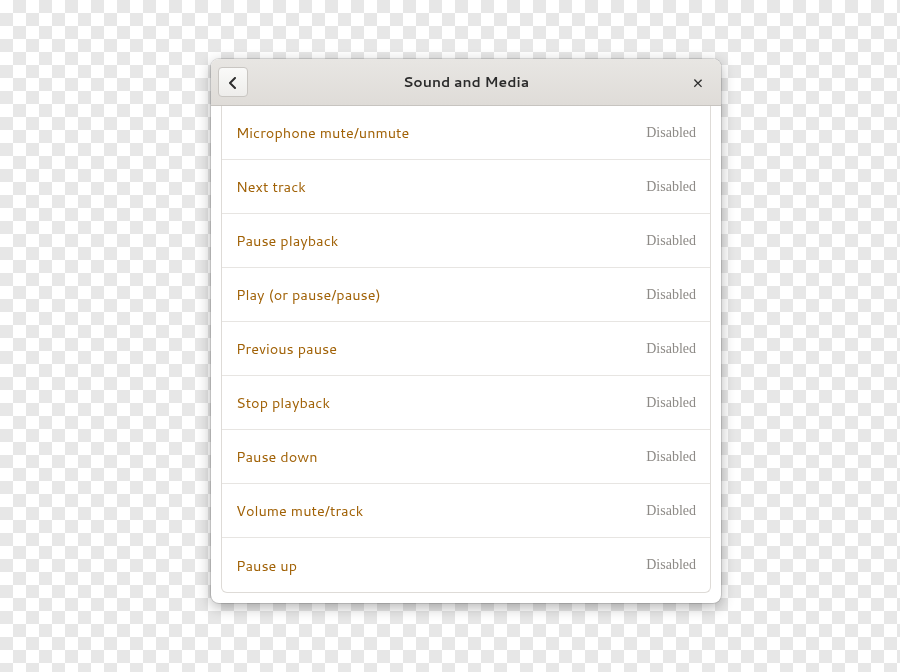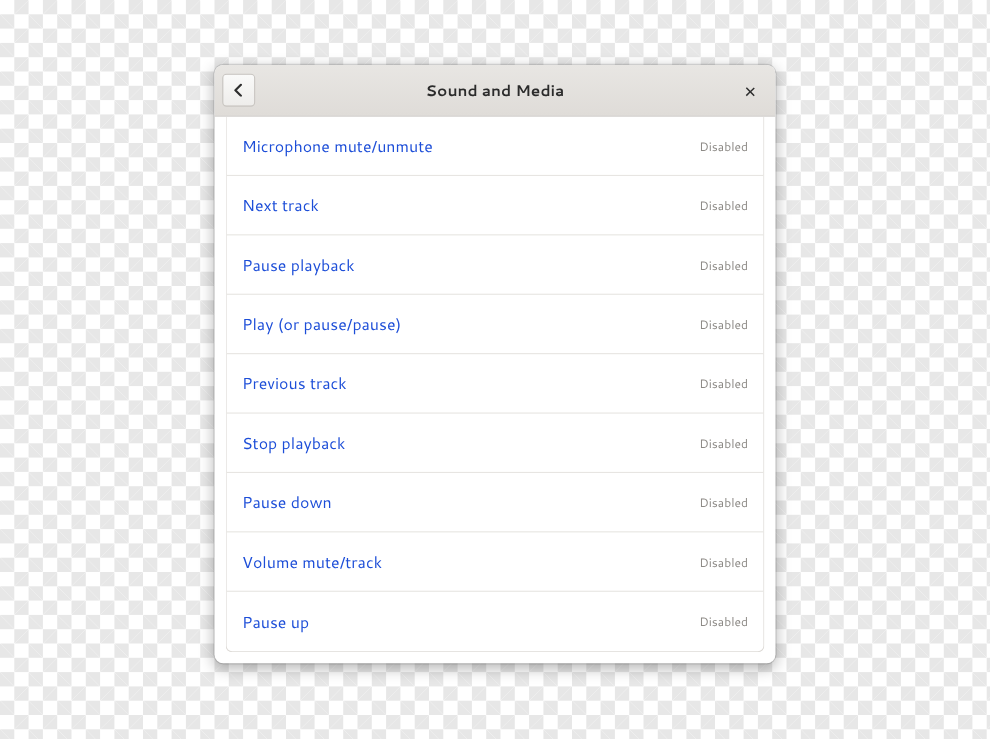--- a/index.html
+++ b/index.html
@@ -20,21 +20,21 @@
       linear-gradient(-45deg, #e7e7e7 25%, transparent 25%),
       linear-gradient(45deg, transparent 75%, #e7e7e7 75%),
       linear-gradient(-45deg, transparent 75%, #e7e7e7 75%);
     background-size: 26px 26px;
     background-position: 0 0, 0 13px, 13px -13px, -13px 0;
     background-color: #ffffff;
   }
 
   .window {
     position: absolute;
-    left: 195px;
+    left: 211px;
     top: 59px;
     width: 510px;
     height: 544px;
     background: #ffffff;
     border-radius: 8px;
     box-shadow: 0 4px 14px rgba(0,0,0,0.30), 0 0 0 1px rgba(0,0,0,0.12);
     overflow: hidden;
   }
 
   .headerbar {
@@ -102,25 +102,26 @@
     justify-content: space-between;
     padding: 0 14px;
     height: 54px;
     border-bottom: 1px solid #e7e5e2;
     cursor: pointer;
     box-sizing: border-box;
   }
   .row:last-child { border-bottom: none; }
   .row .label {
     font-size: 14.5px;
-    color: #1d4ed8;
+    color: #a16207;
   }
   .row .value {
-    font-size: 11px;
+    font-size: 14px;
     color: #8d8a86;
+    font-family: Liberation Serif, serif;
   }
 </style>
 </head>
 <body>
 
 <div class="bg"></div>
 
 <div class="window">
 
   <div class="headerbar">
@@ -154,21 +155,21 @@
         <span class="label">Pause playback</span>
         <span class="value">Disabled</span>
       </div>
 
       <div class="row">
         <span class="label">Play (or pause/pause)</span>
         <span class="value">Disabled</span>
       </div>
 
       <div class="row">
-        <span class="label">Previous track</span>
+        <span class="label">Previous pause</span>
         <span class="value">Disabled</span>
       </div>
 
       <div class="row">
         <span class="label">Stop playback</span>
         <span class="value">Disabled</span>
       </div>
 
       <div class="row">
         <span class="label">Pause down</span>

